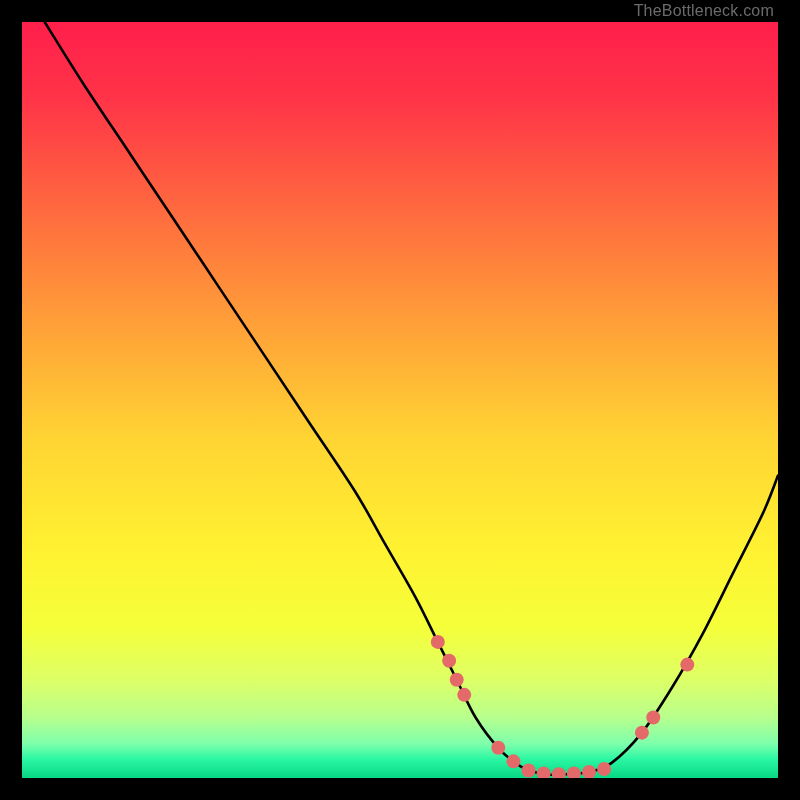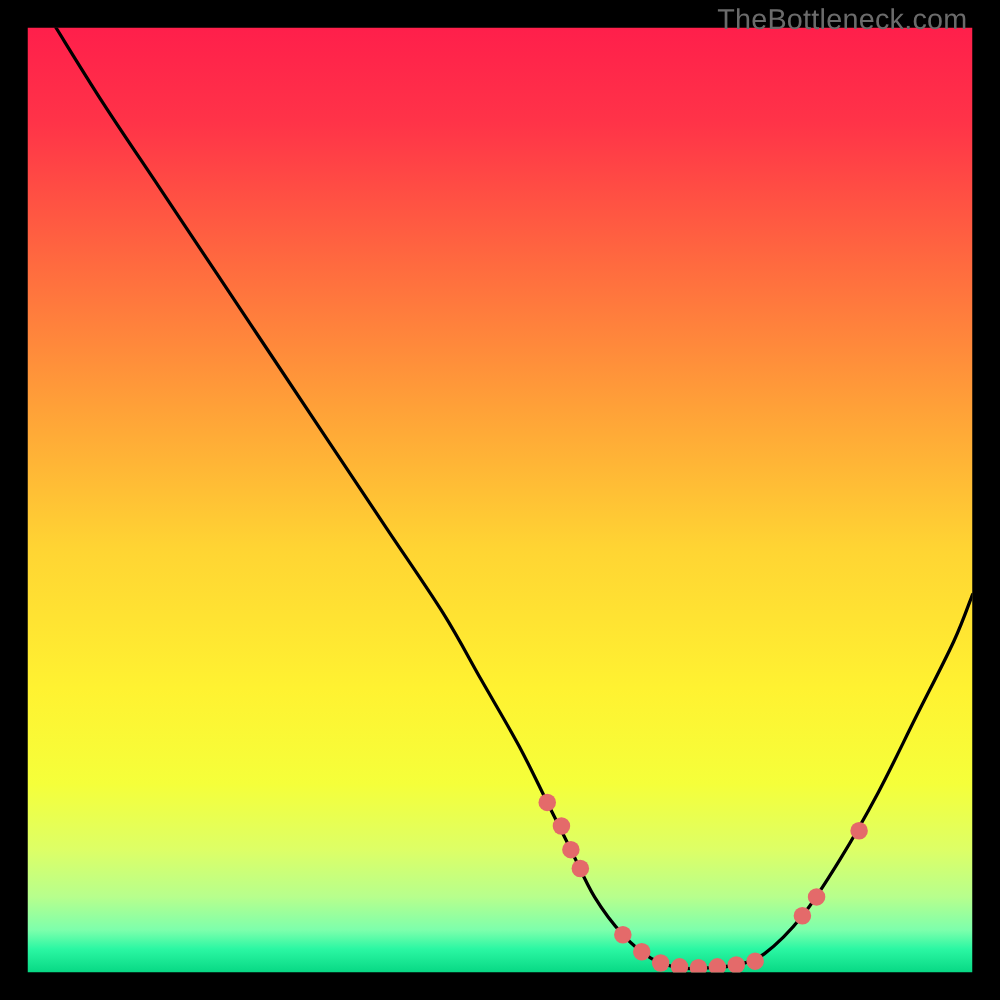--- a/index.html
+++ b/index.html
@@ -24,21 +24,21 @@
     left: 0;
     top: 0;
     width: 756px;
     height: 756px;
   }
   .watermark {
     position: absolute;
     top: 2px;
     right: 26px;
     color: #6b6b6b;
-    font-size: 23px;
+    font-size: 16px;
     font-weight: 500;
     letter-spacing: 0.2px;
     user-select: none;
   }
   svg { display: block; }
 </style>
 </head>
 <body>
 
 <div class="frame">

